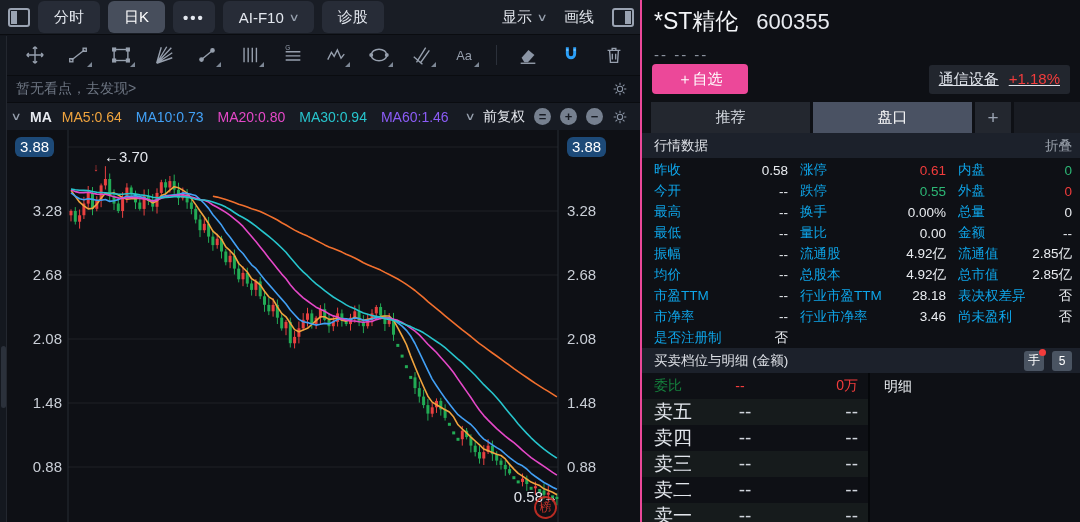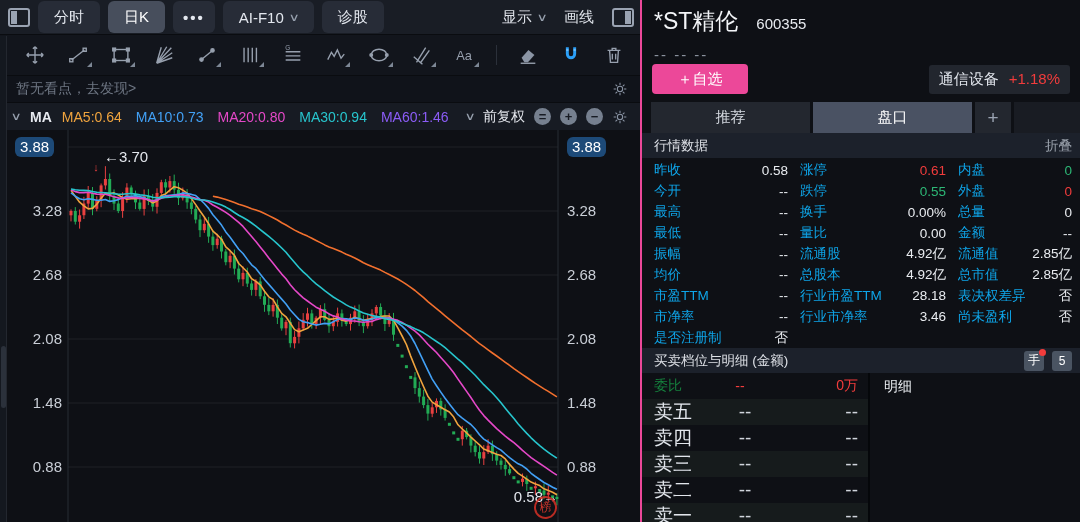--- a/index.html
+++ b/index.html
@@ -46,25 +46,25 @@
   .axis-label.r { left:567px; }
   .axis-label.hl { background:#1d4a78; color:#fff; border-radius:6px; padding:0 5px; }
   .axis-label.l.hl { left:15px; width:auto; }
   .stamp { position:absolute; width:23px; height:23px; border:2px solid rgba(214,48,38,.85); border-radius:50%; color:rgba(224,58,46,.9); font-size:12px; display:flex; align-items:center; justify-content:center; transform:rotate(-10deg); z-index:5; }
 
   
   .right-pane { width:440px; height:522px; border-left:2px solid #ec4899; background:#0e1015; display:flex; flex-direction:column; }
   .stock-header { height:102px; flex:none; padding:6px 10px 0 12px; position:relative; }
   .stock-title { display:flex; align-items:baseline; gap:18px; }
   .stock-name { font-size:23px; color:#f3f5f8; }
-  .stock-code { font-size:15px; color:#e8ebf0; }
+  .stock-code { font-size:22px; color:#e8ebf0; }
   .stock-dashes { margin-top:9px; font-size:15px; color:#8a919d; letter-spacing:2px; }
   .stock-actions { position:absolute; left:10px; right:10px; top:64px; display:flex; align-items:center; }
   .watch-btn { width:96px; height:30px; background:#ec4899; color:#fff; font-size:15px; border:none; border-radius:4px; cursor:pointer; }
-  .industry-chip { margin-left:auto; background:#22262e; border-radius:3px; padding:5px 10px; font-size:15px; display:flex; gap:10px; cursor:pointer; }
+  .industry-chip { margin-left:auto; background:#22262e; border-radius:3px; padding:5px 10px; font-size:15px; display:flex; gap:10px; cursor:pointer;text-decoration:underline; }
   .industry-chip .up { color:#f23c3c; }
 
   .tab-bar { height:31px; flex:none; display:flex; gap:3px; padding-left:9px; background:#0e1015; }
   .tab { width:159px; background:#23272f; color:#d2d7de; font-size:15px; display:flex; align-items:center; justify-content:center; cursor:pointer; }
   .tab.active { background:#4a5263; color:#fff; }
   .tab-add { width:36px; background:#23272f; color:#9aa3b2; font-size:19px; display:flex; align-items:center; justify-content:center; cursor:pointer; }
   .tab-fill { flex:1; background:#23272f; opacity:.55; }
 
   .sec-header { height:25px; flex:none; background:#1c212b; display:flex; align-items:center; padding:0 8px 0 12px; font-size:13.5px; color:#dde0e6; }
   .sec-header .sp { flex:1; }

